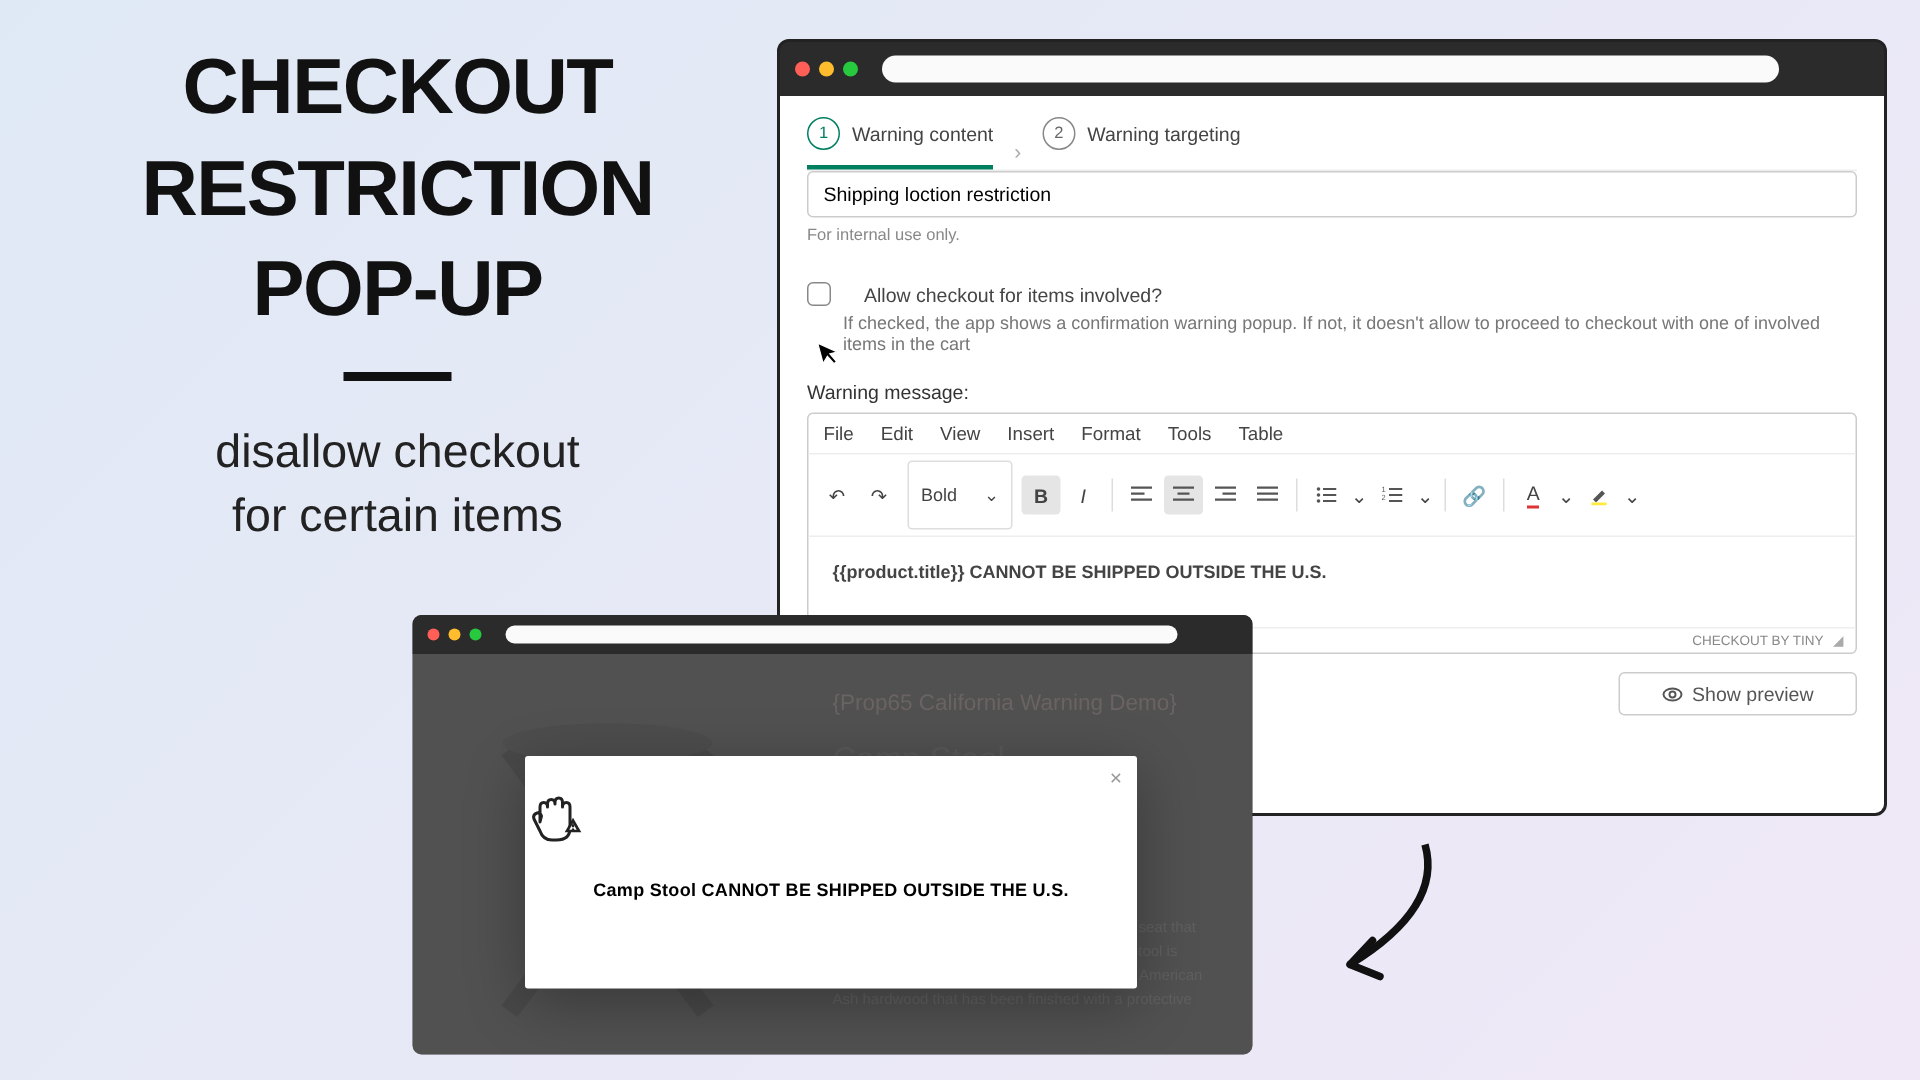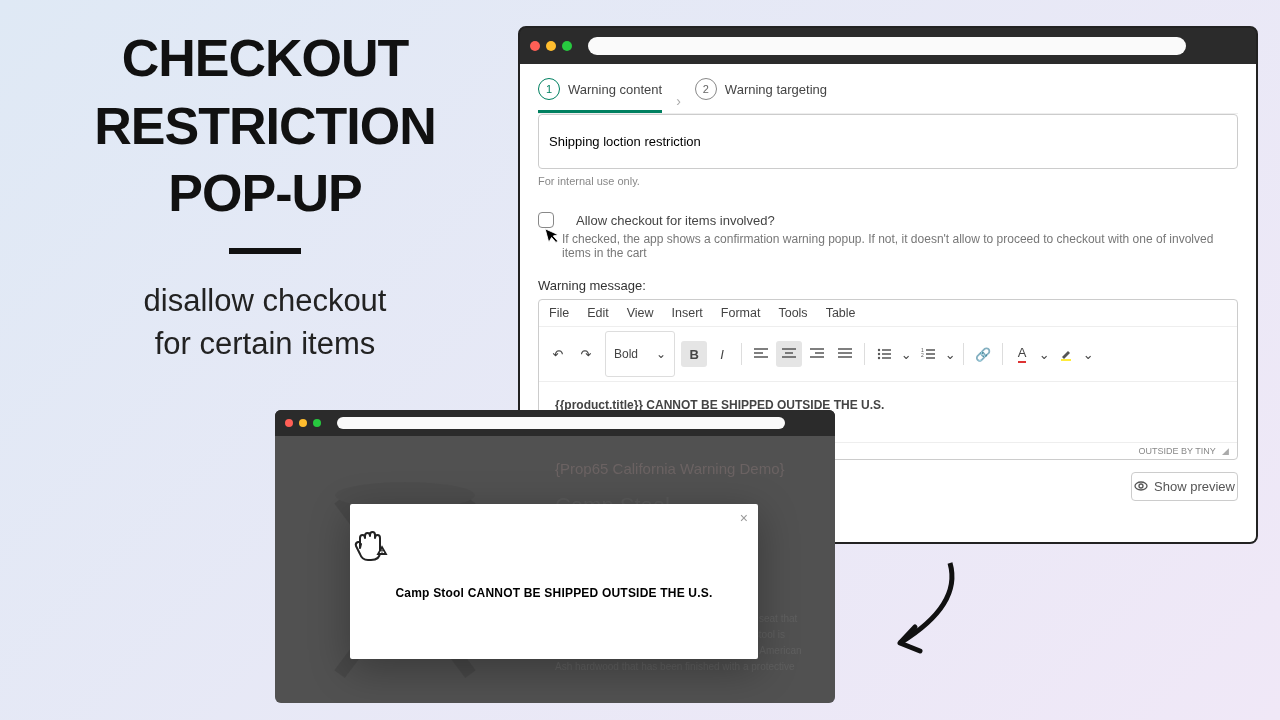--- a/index.html
+++ b/index.html
@@ -18,40 +18,40 @@
 
 .app-body { background: #fff; height: calc(100% - 36px); padding: 14px 18px; font-size: 13px; color: #444; }
 .steps { display: flex; align-items: center; gap: 10px; border-bottom: 1px solid #eee; padding-bottom: 0; }
 .step { display: flex; align-items: center; gap: 8px; padding-bottom: 10px; border-bottom: 3px solid transparent; }
 .step.active { border-bottom-color: #008060; }
 .step-num { width: 22px; height: 22px; border: 1.5px solid #888; border-radius: 50%; display: flex; align-items: center; justify-content: center; font-size: 11px; color: #666; }
 .step.active .step-num { border-color: #008060; color: #008060; }
 .chev { color: #aaa; font-size: 14px; margin: 0 4px -10px; }
 
 .field-label { margin-top: 18px; margin-bottom: 6px; color: #333; }
-.text-input { width: 100%; border: 1px solid #ccc; border-radius: 4px; padding: 19px 10px; font-size: 13px; }
+.text-input { width: 100%; border: 1px solid #ccc; border-radius: 4px; padding: 7px 10px; font-size: 13px; }
 .helper { color: #888; font-size: 11px; margin-top: 6px; }
 .checkbox-row { display: flex; align-items: flex-end; gap: 22px; margin-top: 24px; }
 .checkbox { width: 16px; height: 16px; border: 1.5px solid #888; border-radius: 4px; margin-top: 1px; flex-shrink: 0; }
 .check-desc { color: #777; font-size: 12px; margin-top: 4px; margin-left: 24px; }
 .cursor { position: absolute; left: 545px; top: 225px; font-size: 18px; color: #000; transform: rotate(-15deg); z-index: 50; pointer-events: none; }
 
 .editor { border: 1px solid #ccc; border-radius: 4px; margin-top: 6px; }
 .menubar { display: flex; gap: 18px; padding: 6px 10px; border-bottom: 1px solid #eee; font-size: 12.5px; }
 .toolbar { display: flex; align-items: center; gap: 2px; padding: 4px 6px; border-bottom: 1px solid #eee; }
 .tbtn { width: 26px; height: 26px; display: flex; align-items: center; justify-content: center; border-radius: 3px; cursor: pointer; font-size: 13px; }
 .tbtn.active { background: #e5e5e5; }
 .tsel { border: 1px solid #ddd; border-radius: 3px; padding: 15px 8px; font-size: 12px; display: flex; align-items: center; gap: 18px; margin: 0 4px; }
 .tdiv { width: 1px; height: 22px; background: #ddd; margin: 0 4px; }
 .editor-content { padding: 16px; min-height: 60px; text-align: left; font-size: 12px; font-weight: bold; }
 .editor-footer { text-align: right; padding: 3px 8px; font-size: 9px; color: #888; border-top: 1px solid #eee; }
 .resize-handle { display: inline-block; color: #aaa; margin-left: 4px; }
 
 .preview-row { display: flex; justify-content: space-between; align-items: center; margin-top: 12px; font-size: 12.5px; color: #555; }
-.preview-btn { border: 1px solid #ccc; border-radius: 4px; padding: 6px 2px; background: #fff; display: flex; align-items: flex-start; gap: 6px; cursor: pointer; font-size: 13px; }
+.preview-btn { border: 1px solid #ccc; border-radius: 4px; padding: 6px 28px; background: #fff; display: flex; align-items: flex-end; gap: 6px; cursor: pointer; font-size: 13px; }
 
 .win2 { position: absolute; left: 275px; top: 410px; width: 560px; height: 293px; background: #2b2b2b; border-radius: 6px; overflow: hidden; z-index: 60; }
 .win2 .titlebar { height: 26px; }
 .win2 .dot { width: 8px; height: 8px; }
 .win2 .urlbar { height: 12px; margin-right: 40px; }
 .store-body { background: rgba(255,255,255,0.18); height: calc(100% - 26px); position: relative; }
 .store-bg-text { position: absolute; left: 280px; top: 24px; color: #7d6f6f; font-family: Georgia, serif; opacity: 0.6; }
 .store-bg-text .collection { font-size: 15px; }
 .store-bg-text .product { font-size: 22px; margin-top: 16px; color: #5e5e5e; }
 .store-bg-content { position: absolute; left: 280px; top: 175px; right: 20px; color: #7a7a7a; font-size: 10px; line-height: 1.6; opacity: 0.35; }
@@ -184,21 +184,21 @@
         <div class="tbtn">
           <svg width="14" height="14">
               <path d="M3 10 L9 4 L11 6 L5 12 Z" fill="#555"></path>
               <rect x="2" y="12" width="10" height="2" fill="#ffeb3b"></rect>
             </svg>
         </div>
         <div class="tbtn" style="width:14px">⌄</div>
       </div>
       <div class="editor-content">{{product.title}} CANNOT BE SHIPPED OUTSIDE THE U.S.</div>
       <div class="editor-footer">
-        <span>OUTSIDE BY TINY</span>
+        <span>CHECKOUT BY TINY</span>
         <span class="resize-handle">◢</span>
       </div>
     </div>
 
     <div class="preview-row">
       <span>to purchase one of the products involved:</span>
       <div class="preview-btn">
         <svg width="14" height="14">
             <ellipse cx="7" cy="7" rx="6" ry="4" fill="none" stroke="#555" stroke-width="1.3"></ellipse>
             <circle cx="7" cy="7" r="2" fill="none" stroke="#555" stroke-width="1.3"></circle>

